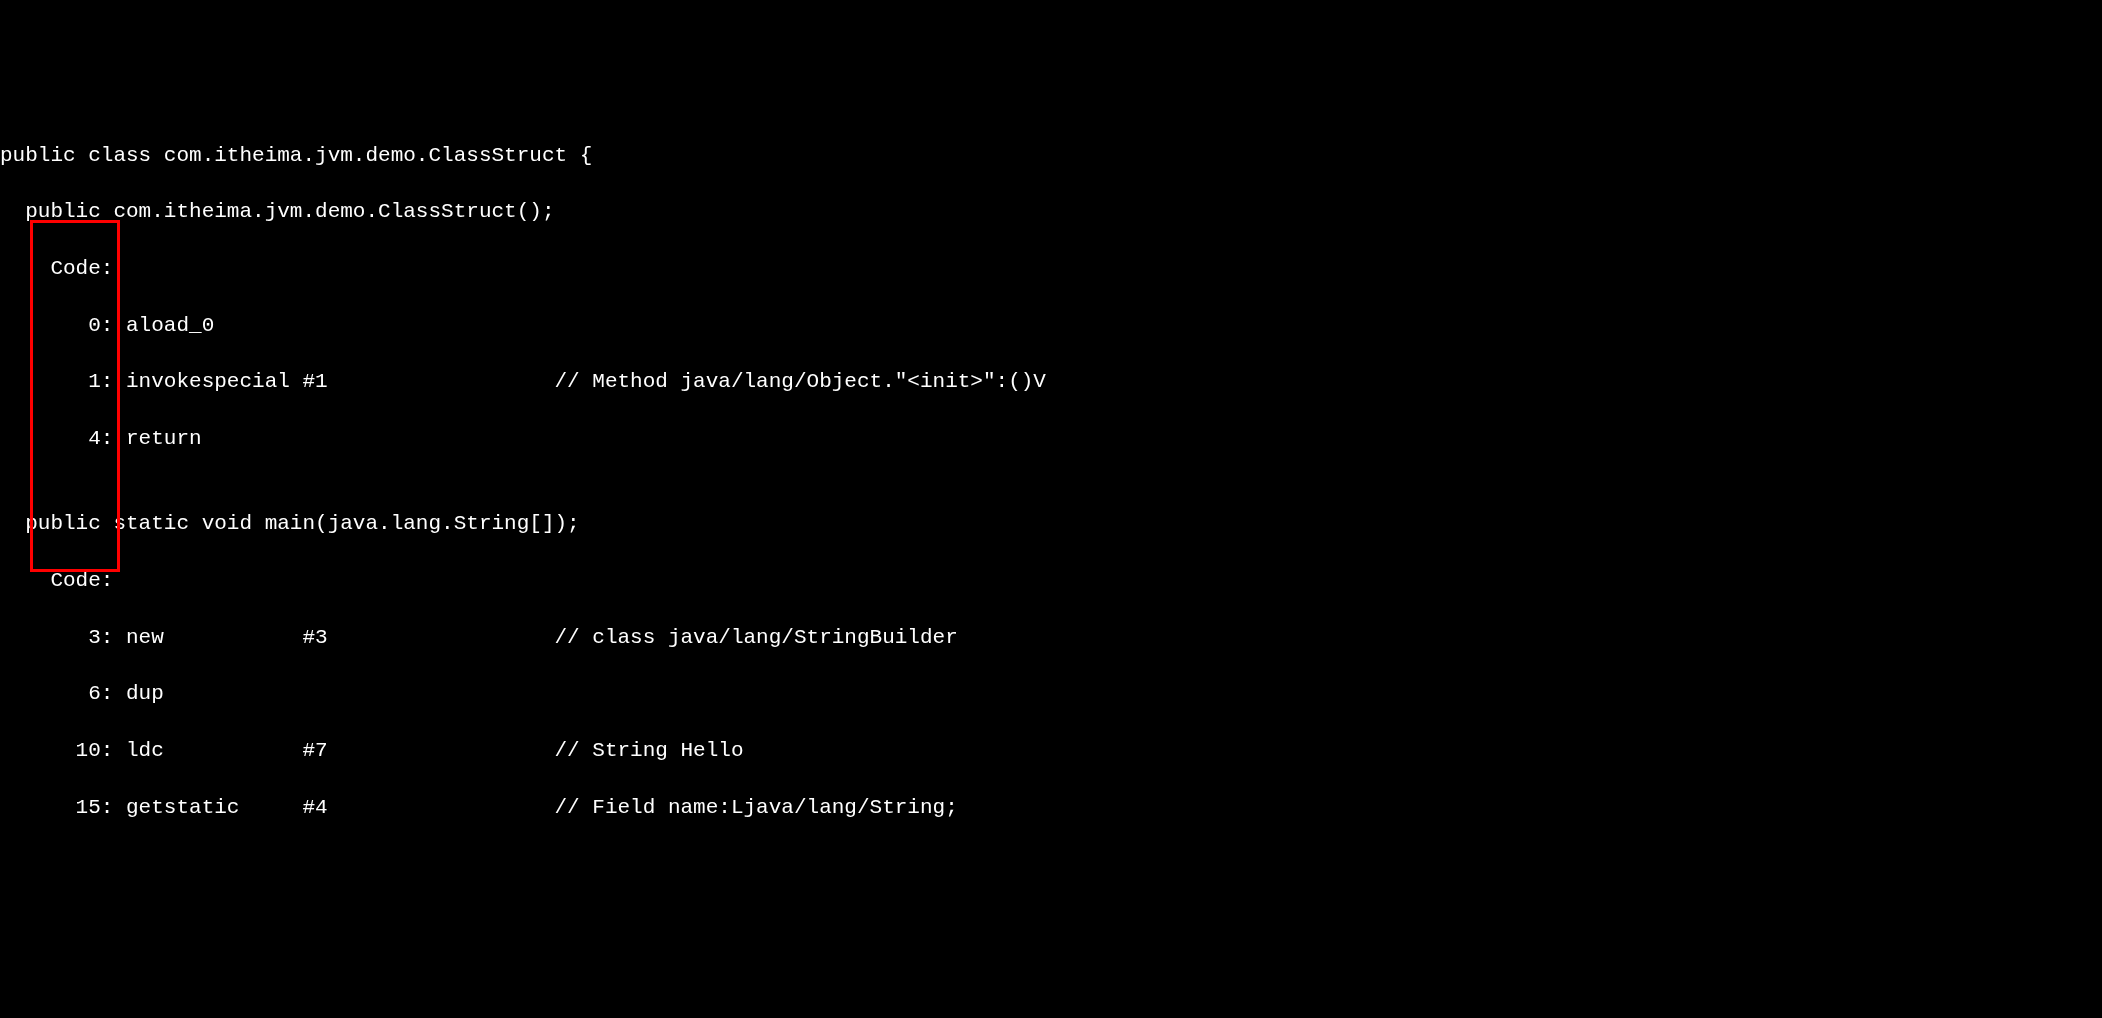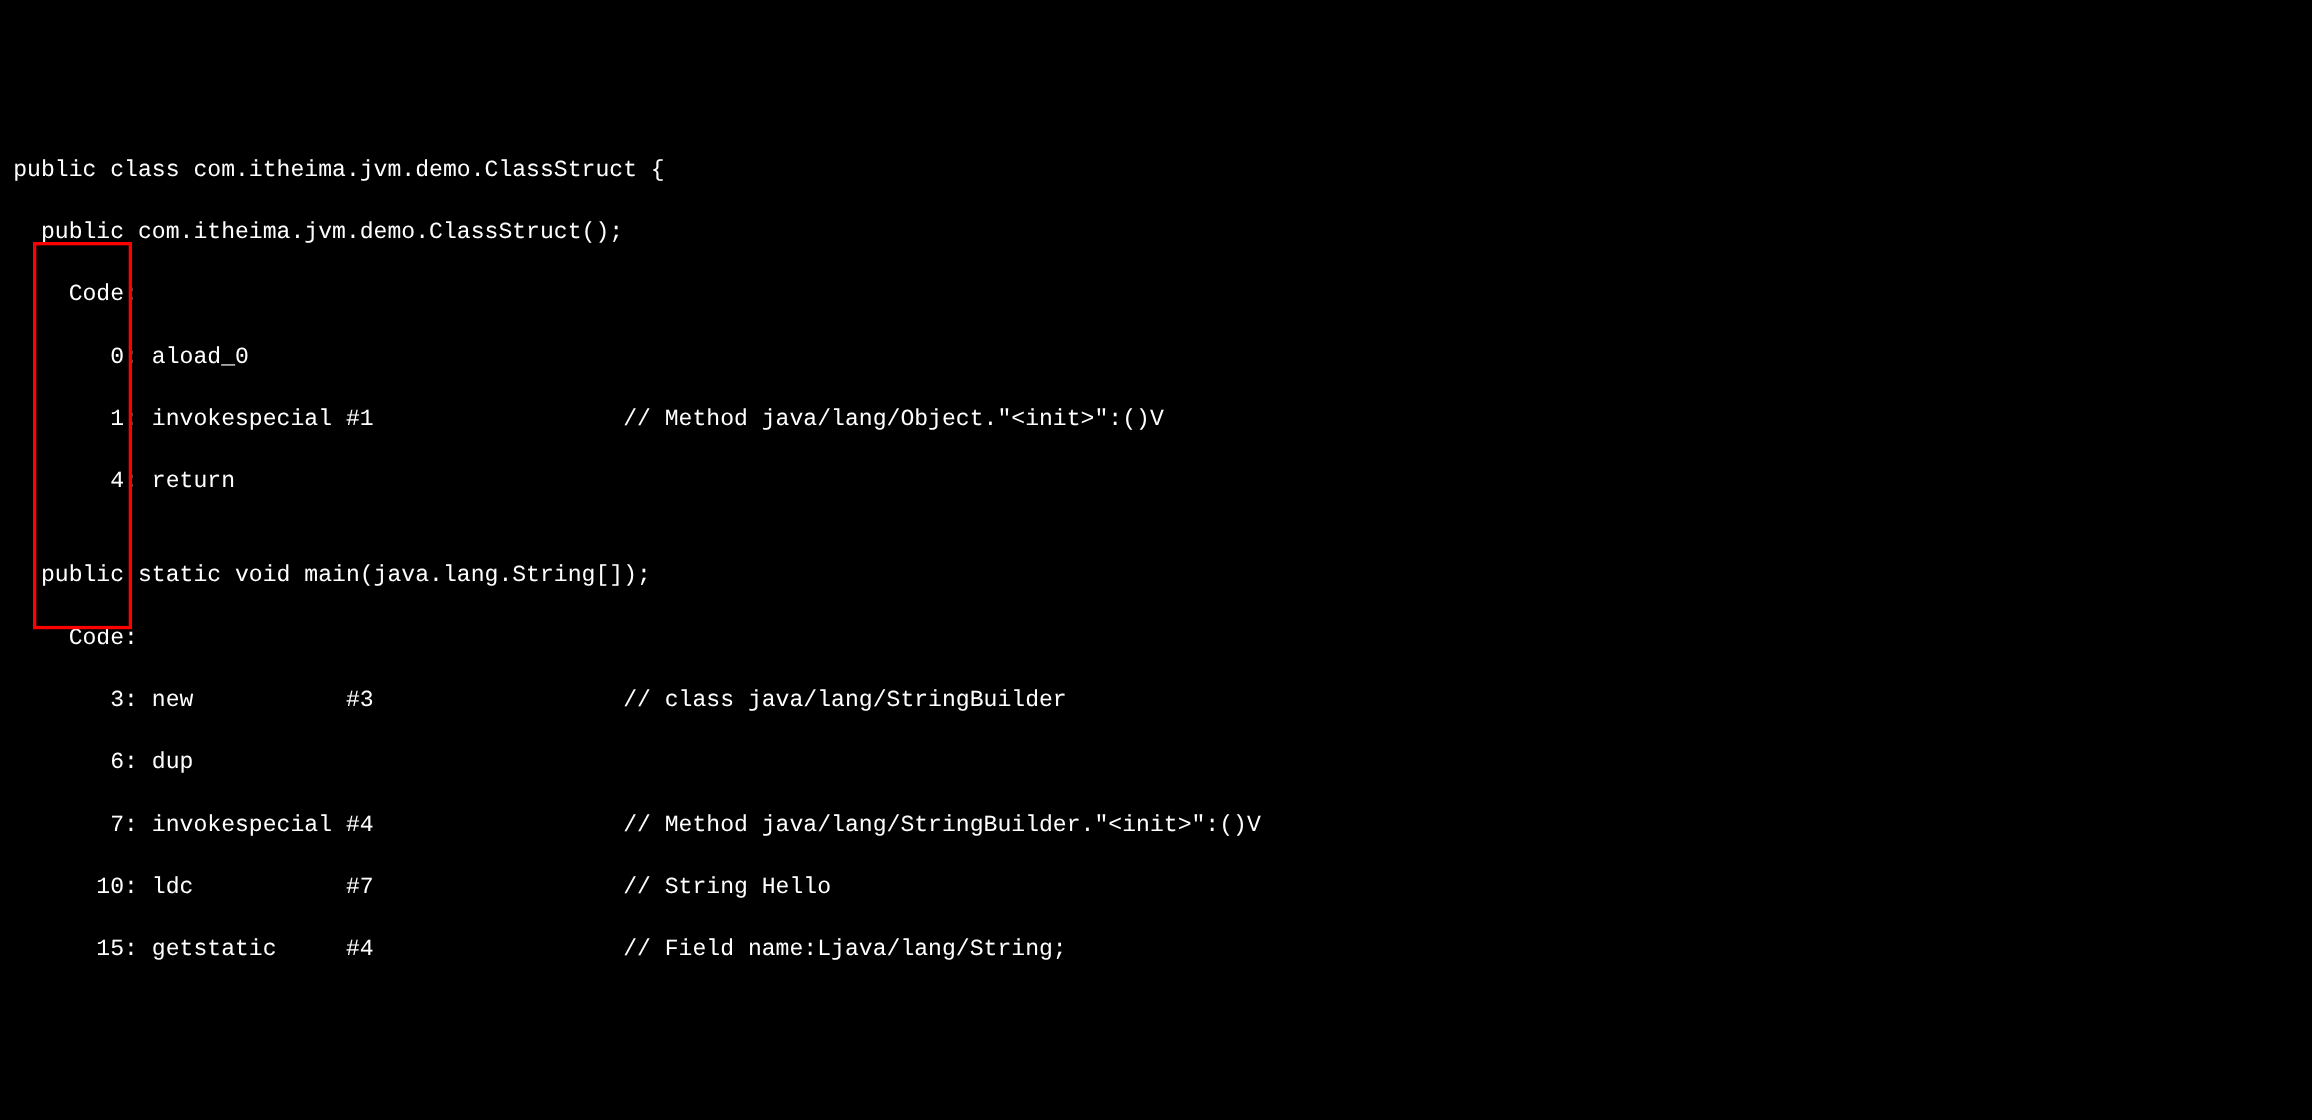--- a/index.html
+++ b/index.html
@@ -16,21 +16,20 @@
       padding: 0;
       white-space: pre;
       position: relative;
     }
     .terminal {
       padding: 0;
     }
     .line {
       display: block;
       white-space: pre;
-      margin-left: 12px;
     }
     .highlight-box {
       position: absolute;
       border: 3px solid #ff0000;
       left: 30px;
       top: 220px;
       width: 90px;
       height: 352px;
       pointer-events: none;
     }
@@ -45,21 +44,20 @@
 <span class="line">  public com.itheima.jvm.demo.ClassStruct();</span>
 <span class="line">    Code:</span>
 <span class="line">       0: aload_0</span>
 <span class="line">       1: invokespecial #1                  // Method java/lang/Object."&lt;init&gt;":()V</span>
 <span class="line">       4: return</span>
 <span class="line"></span>
 <span class="line">  public static void main(java.lang.String[]);</span>
 <span class="line">    Code:</span>
 <span class="line">       3: new           #3                  // class java/lang/StringBuilder</span>
 <span class="line">       6: dup</span>
-<span class="line">       7: invokespecial #4                  // Method java/lang/StringBuilder."&lt;init&gt;":()V</span>
 <span class="line">      10: ldc           #7                  // String Hello</span>
 <span class="line">      15: getstatic     #4                  // Field name:Ljava/lang/String;</span>
 
 
 
 
 <span class="line"></span>
 
 
 

